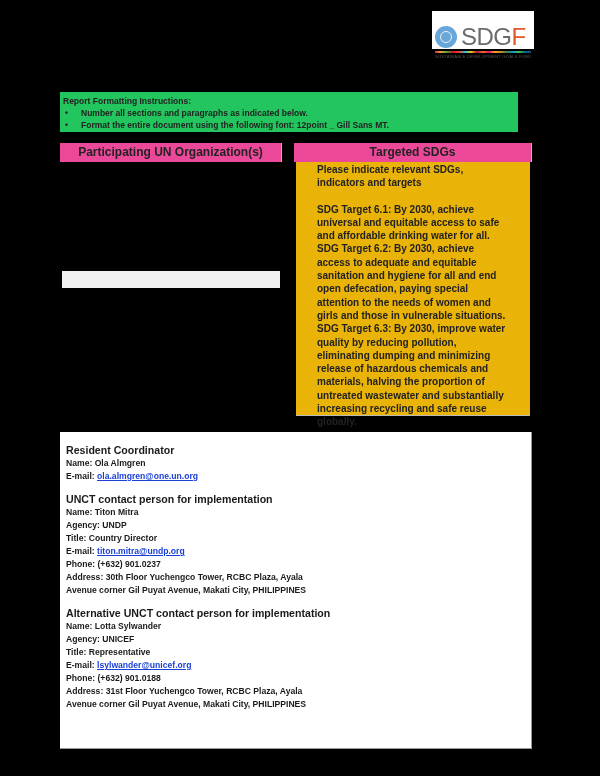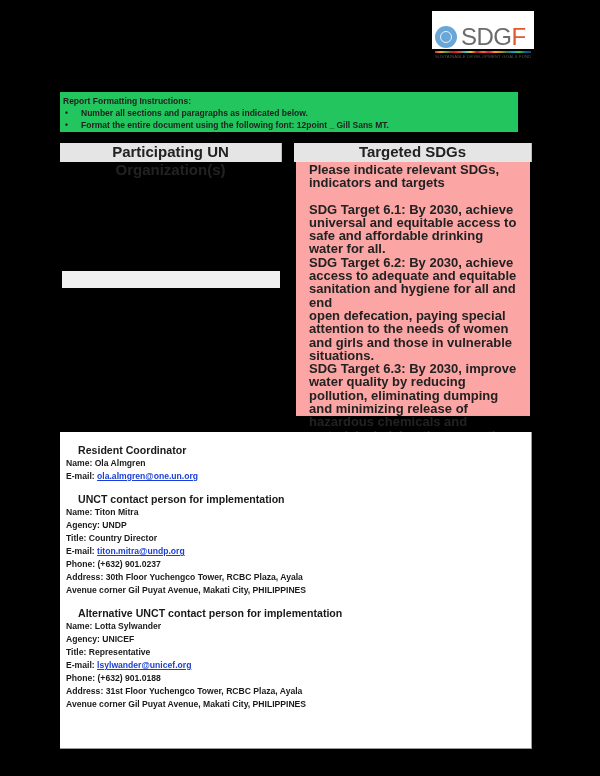--- a/index.html
+++ b/index.html
@@ -22,48 +22,48 @@
     .instructions {
       position: absolute; left: 60px; top: 92px; width: 458px; height: 40px; background: #22c55e;
       font-size: 8.5px; font-weight: bold; color: #222; box-sizing: border-box; padding: 3px 3px;
       line-height: 12px;
     }
     .instructions ul { margin: 0; padding: 0; list-style: none; }
     .instructions li { position: relative; padding-left: 18px; }
     .instructions li::before { content: "\2022"; position: absolute; left: 2px; }
 
     .panel-head {
-      position: absolute; background: #e5e5e5; text-align: center; font-weight: bold; font-size: 15px;
+      position: absolute; background: #ec4899; text-align: center; font-weight: bold; font-size: 12px;
       color: #222; line-height: 18px; height: 19px; box-sizing: border-box; border-right: 1px solid #bbb;
     }
     .ph-left { left: 60px; top: 143px; width: 222px; }
     .ph-right { left: 294px; top: 143px; width: 238px; }
 
     .left-input {
       position: absolute; left: 62px; top: 271px; width: 218px; height: 17px; background: #f0f0f0;
     }
 
     .sdg-box {
-      position: absolute; left: 296px; top: 162px; width: 234px; height: 254px; background: #fca5a5;
-      font-size: 13px; font-weight: bold; color: #222; line-height: 13.3px; box-sizing: border-box;
-      padding: 1px 13px; border-bottom: 1px solid #bbb;
+      position: absolute; left: 296px; top: 162px; width: 234px; height: 254px; background: #eab308;
+      font-size: 10px; font-weight: bold; color: #222; line-height: 13.3px; box-sizing: border-box;
+      padding: 1px 21px; border-bottom: 1px solid #bbb;
     }
     .sdg-box p { margin: 0; }
     .sdg-box .gap { height: 13px; }
 
     .contacts {
       position: absolute; left: 60px; top: 432px; width: 472px; height: 317px; background: #ffffff;
       border-right: 1px solid #999; border-bottom: 1px solid #999; box-sizing: border-box;
       padding: 2px 6px; color: #1a1a1a;
     }
     .contacts .head {
       background: #f0f0f0; font-size: 10.2px; font-weight: bold; height: 15px; line-height: 15px;
       padding-left: 1px; margin: 0 0 0 0;
     }
-    .contacts .section-title { font-size: 10.6px; font-weight: bold; margin-top: 9px; line-height: 14px; margin-left: 12px; }
+    .contacts .section-title { font-size: 10.6px; font-weight: bold; margin-top: 9px; line-height: 14px; }
     .contacts .line { font-size: 8.6px; font-weight: bold; line-height: 13px; }
     .contacts a { color: #1a3fd6; text-decoration: underline; }
   </style>
 </head>
 <body>
 
 <div class="logo">
   <div class="row">
     <span class="un"></span>
     <span class="word"><span>SDG</span><span class="f">F</span></span>

